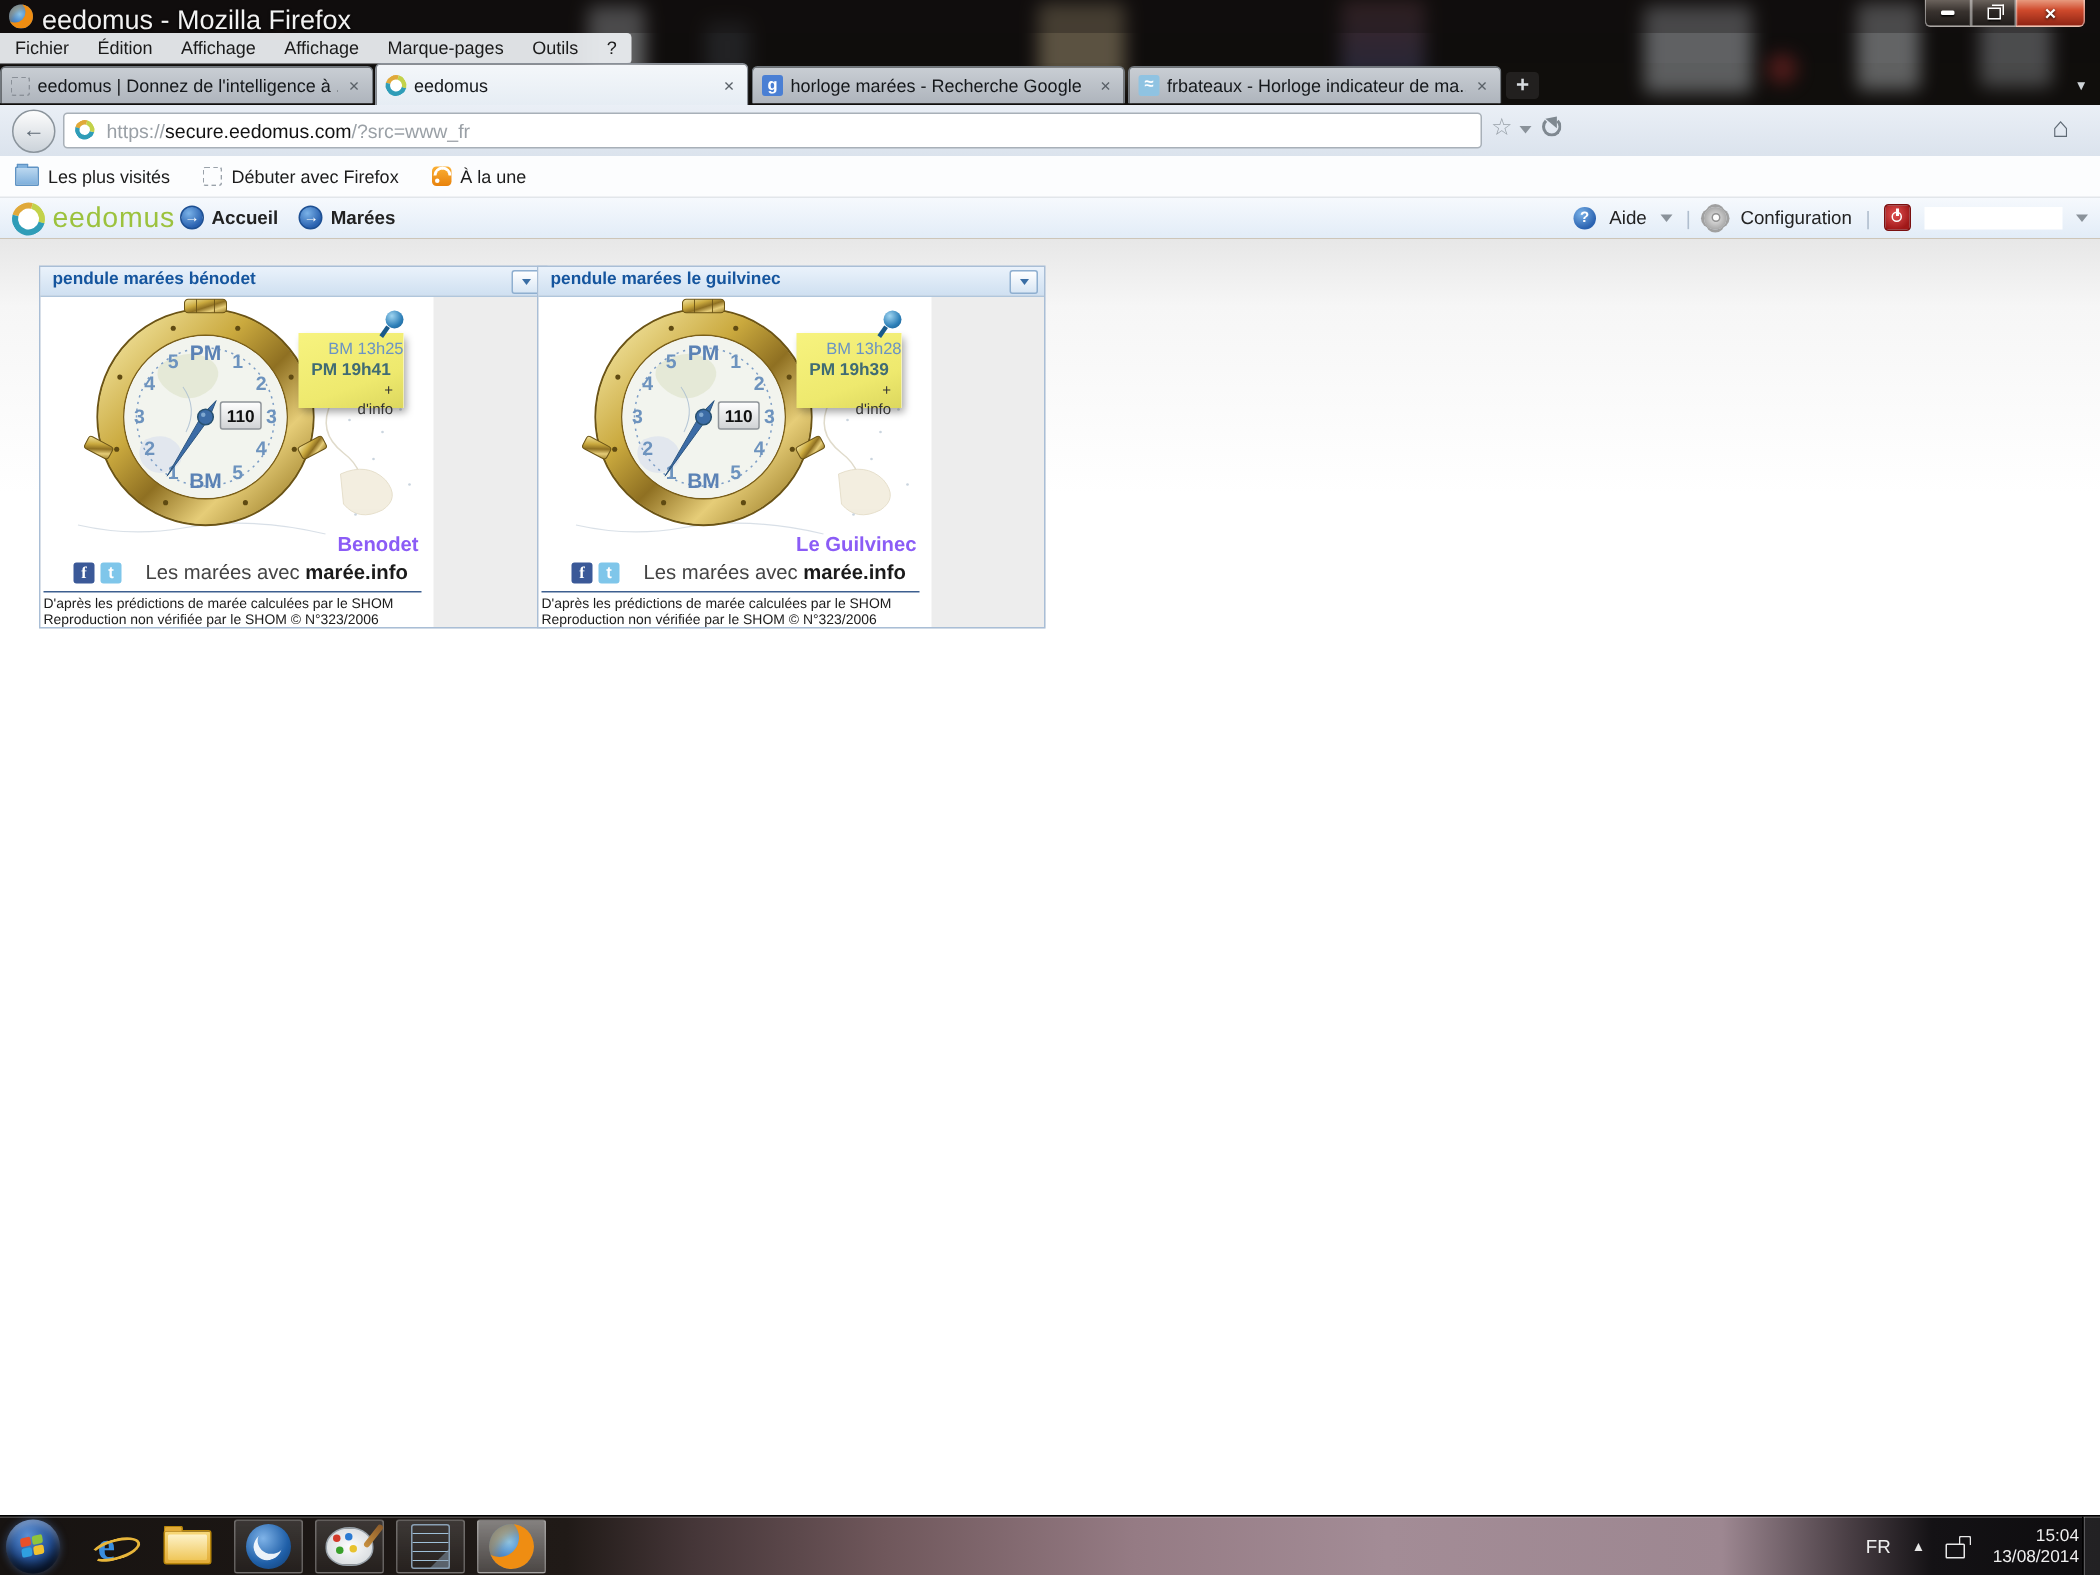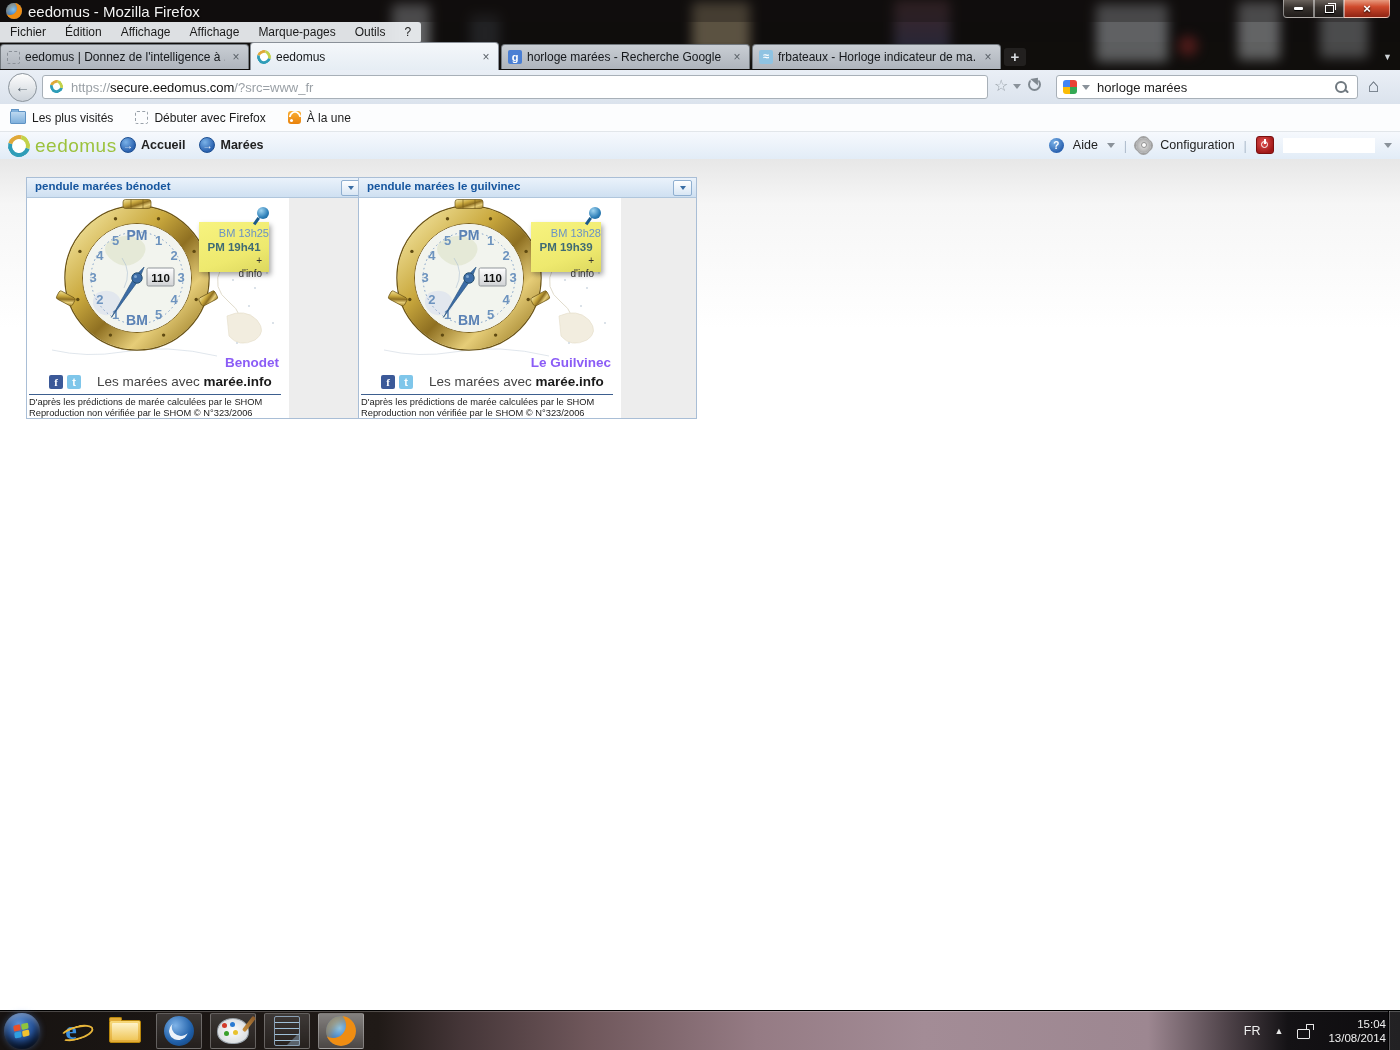--- a/index.html
+++ b/index.html
@@ -7,21 +7,21 @@
        font-family:"Liberation Sans",sans-serif;-webkit-font-smoothing:antialiased;}
   .abs{position:absolute;}
   
   .blob{position:absolute;filter:blur(6px);opacity:.65;border-radius:4px;}
   
   #titlebar{left:0;top:0;width:1400px;height:22px;background:rgba(18,15,14,.55);}
   .ff-mini{position:absolute;left:6px;top:3px;width:16px;height:16px;border-radius:50%;
      background:radial-gradient(circle at 45% 40%,#8ac4e8 0%,#3a7bc8 50%,#1d4a8a 78%);}
   .ff-mini::after{content:"";position:absolute;inset:0;border-radius:50%;
      box-shadow:inset -4px -3px 0 1px #ef8d12, inset 2px 3px 3px rgba(244,160,30,.35);}
-  #title-text{position:absolute;left:28px;top:3px;font-size:15px;color:#f2f2f2;text-shadow:0 1px 2px #000;}
+  #title-text{position:absolute;left:28px;top:3px;font-size:18px;color:#f2f2f2;text-shadow:0 1px 2px #000;}
   #win-controls{position:absolute;right:10px;top:0;display:flex;}
   .wbtn{height:17px;border:1px solid rgba(255,255,255,.45);border-top:none;
      background:linear-gradient(#6a625c,#38322e 45%,#201c1a);display:flex;align-items:center;justify-content:center;}
   .wbtn.min{width:29px;border-radius:0 0 0 4px;}
   .wbtn.res{width:28px;}
   .wbtn.cls{width:44px;border-radius:0 0 4px 0;background:linear-gradient(#e89a7e,#cf4a2c 40%,#8f2414);}
   .glyph-min{width:9px;height:3px;background:#fff;border-radius:1px;box-shadow:0 1px 1px #000;}
   .glyph-res{width:7px;height:6px;border:1px solid #fff;background:rgba(0,0,0,.2);position:relative;box-shadow:0 1px 1px #000;}
   .glyph-res::before{content:"";position:absolute;left:2px;top:-3px;width:7px;height:6px;border:1px solid #fff;border-bottom:none;border-left:none;}
   .glyph-cls{color:#fff;font-size:13px;font-weight:bold;text-shadow:0 1px 2px #000;line-height:1;}
@@ -251,31 +251,20 @@
 
 <div id="navbar" class="abs">
   <div id="back-btn">←</div>
   <div id="urlbar">
     <span class="fav-eedomus"></span>
     <span id="url-text"><span class="dim">https://</span><span class="host">secure.eedomus.com</span><span class="dim">/?src=www_fr</span></span>
   </div>
   <div id="star-btn">☆</div>
   <div id="star-drop" class="drop-tri"></div>
   <div id="reload-btn"></div>
-  <div id="searchbar">
-    <span class="gico">
-        <i style="background:#4285f4"></i>
-        <i style="background:#ea4335"></i>
-        <i style="background:#fbbc05"></i>
-        <i style="background:#34a853"></i>
-      </span>
-    <span id="search-drop" class="drop-tri"></span>
-    <input id="search-input" value="horloge marées" style="">
-    <span id="magnifier"></span>
-  </div>
   <div id="home-btn">⌂</div>
 </div>
 
 <div id="bookmarksbar" class="abs">
   <div class="bm-item">
     <span class="bico-folder"></span>
     <span>Les plus visités</span>
   </div>
   <div class="bm-item">
     <span class="bico-dashed"></span>

